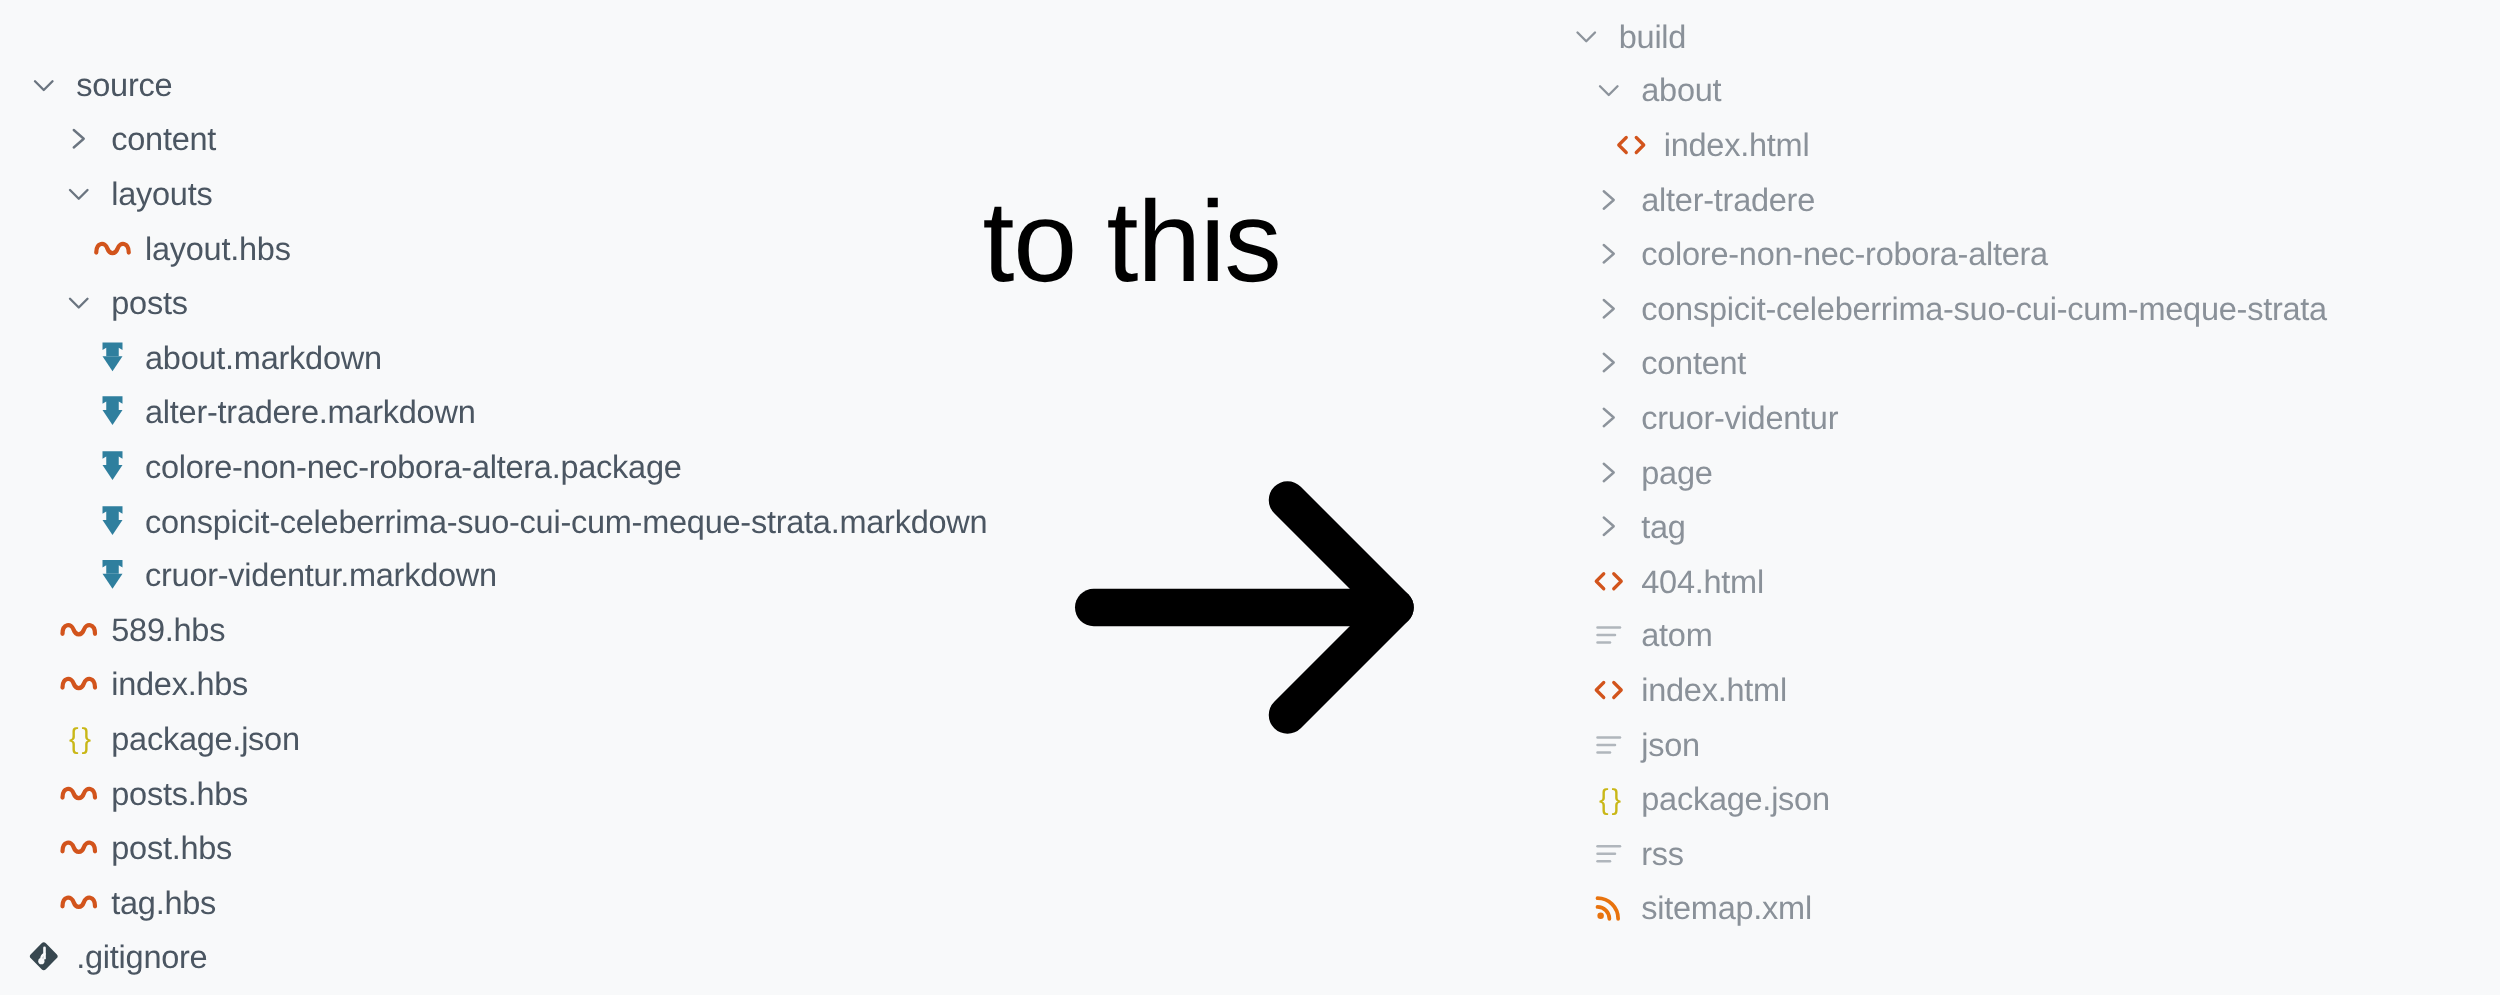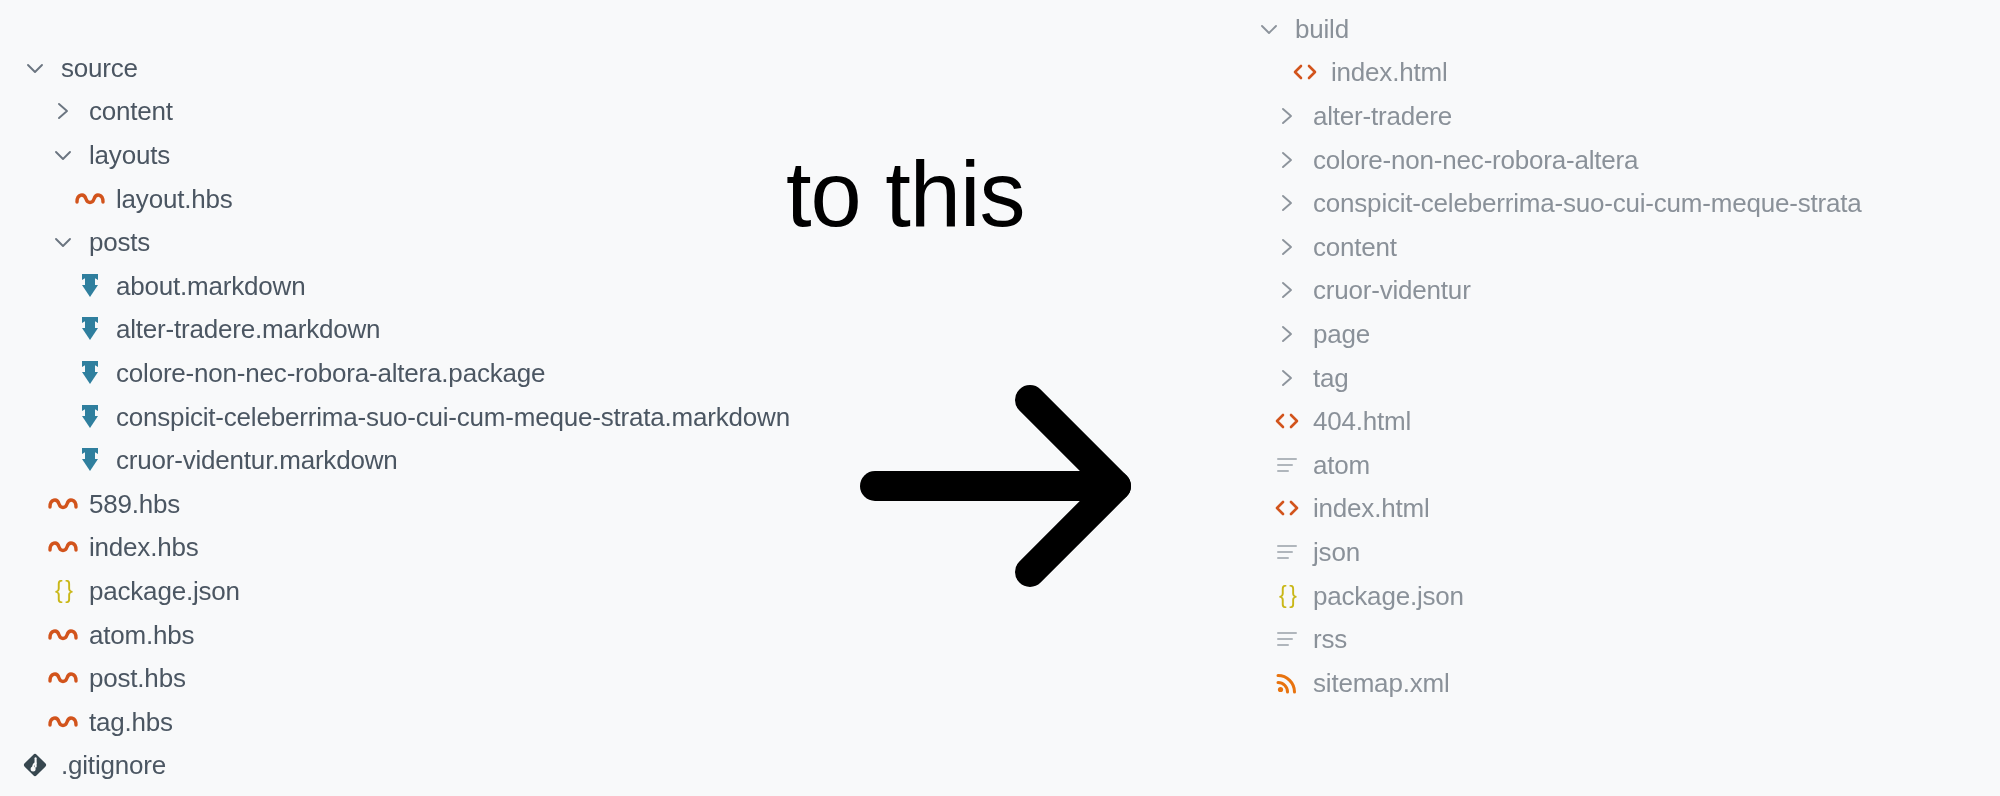--- a/index.html
+++ b/index.html
@@ -246,21 +246,21 @@
       <div class="row d1">
         <span class="ico json-ico">{ }</span>
         <span class="label">package.json</span>
       </div>
       <div class="row d1">
         <span class="ico hbs-ico">
           <svg width="30" height="18" viewBox="0 0 30 18">
             <path d="M2 12 C2 4, 9 3, 11 9 C12.6 13.6, 17.4 13.6, 19 9 C21 3, 28 4, 28 12" fill="none" stroke="#d2541c" stroke-width="3.4" stroke-linecap="round"></path>
           </svg>
         </span>
-        <span class="label">atom.hbs</span>
+        <span class="label">posts.hbs</span>
       </div>
       <div class="row d1">
         <span class="ico hbs-ico">
           <svg width="30" height="18" viewBox="0 0 30 18">
             <path d="M2 12 C2 4, 9 3, 11 9 C12.6 13.6, 17.4 13.6, 19 9 C21 3, 28 4, 28 12" fill="none" stroke="#d2541c" stroke-width="3.4" stroke-linecap="round"></path>
           </svg>
         </span>
         <span class="label">post.hbs</span>
       </div>
       <div class="row d1">
@@ -301,20 +301,28 @@
 
   <div class="tree tree-build">
       <div class="row d0">
         <span class="ico chev chev-down">
           <svg width="24" height="16" viewBox="0 0 24 16" fill="none" stroke-width="1.9" stroke-linecap="round" stroke-linejoin="round">
             <polyline points="5,5 12,12 19,5"></polyline>
           </svg>
         </span>
         <span class="label">build</span>
       </div>
+      <div class="row d1">
+        <span class="ico chev chev-down">
+          <svg width="24" height="16" viewBox="0 0 24 16" fill="none" stroke-width="1.9" stroke-linecap="round" stroke-linejoin="round">
+            <polyline points="5,5 12,12 19,5"></polyline>
+          </svg>
+        </span>
+        <span class="label">about</span>
+      </div>
       <div class="row d2">
         <span class="ico html-ico">
           <svg width="28" height="20" viewBox="0 0 28 20" fill="none" stroke="#d2541c" stroke-width="2.6" stroke-linecap="round" stroke-linejoin="round">
             <polyline points="10,4 4,10 10,16"></polyline>
             <polyline points="18,4 24,10 18,16"></polyline>
           </svg>
         </span>
         <span class="label">index.html</span>
       </div>
       <div class="row d1">

